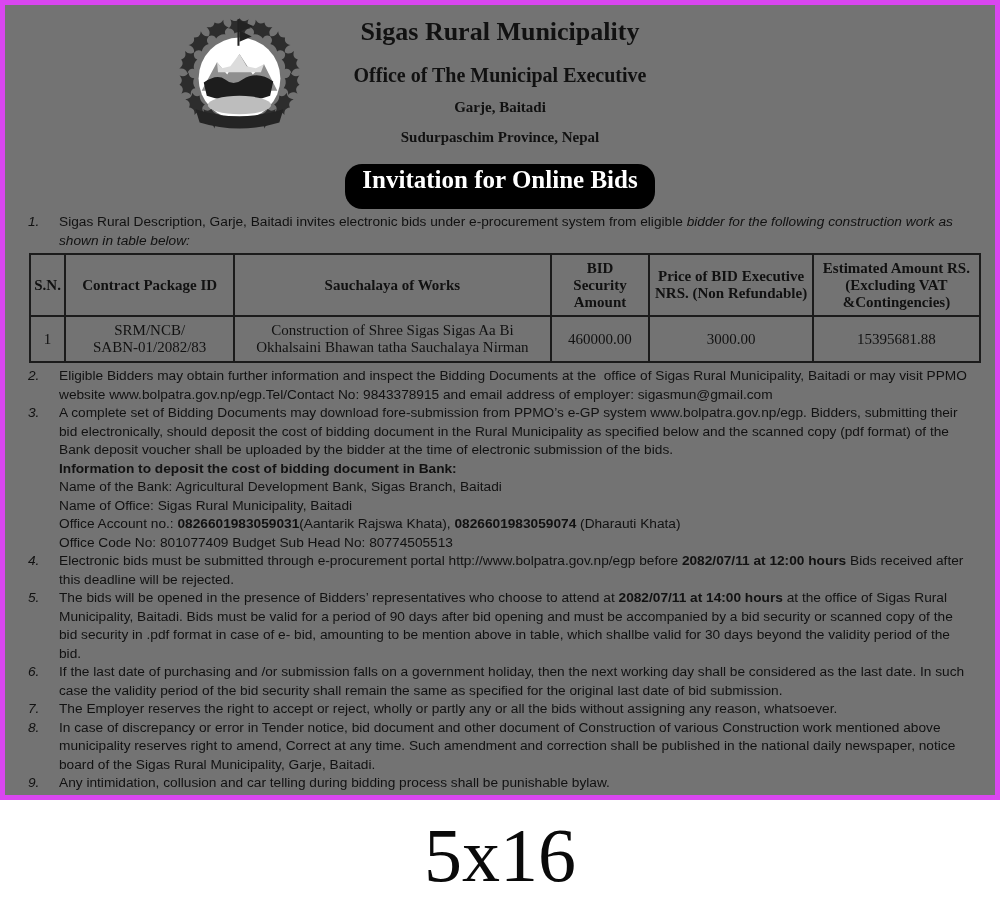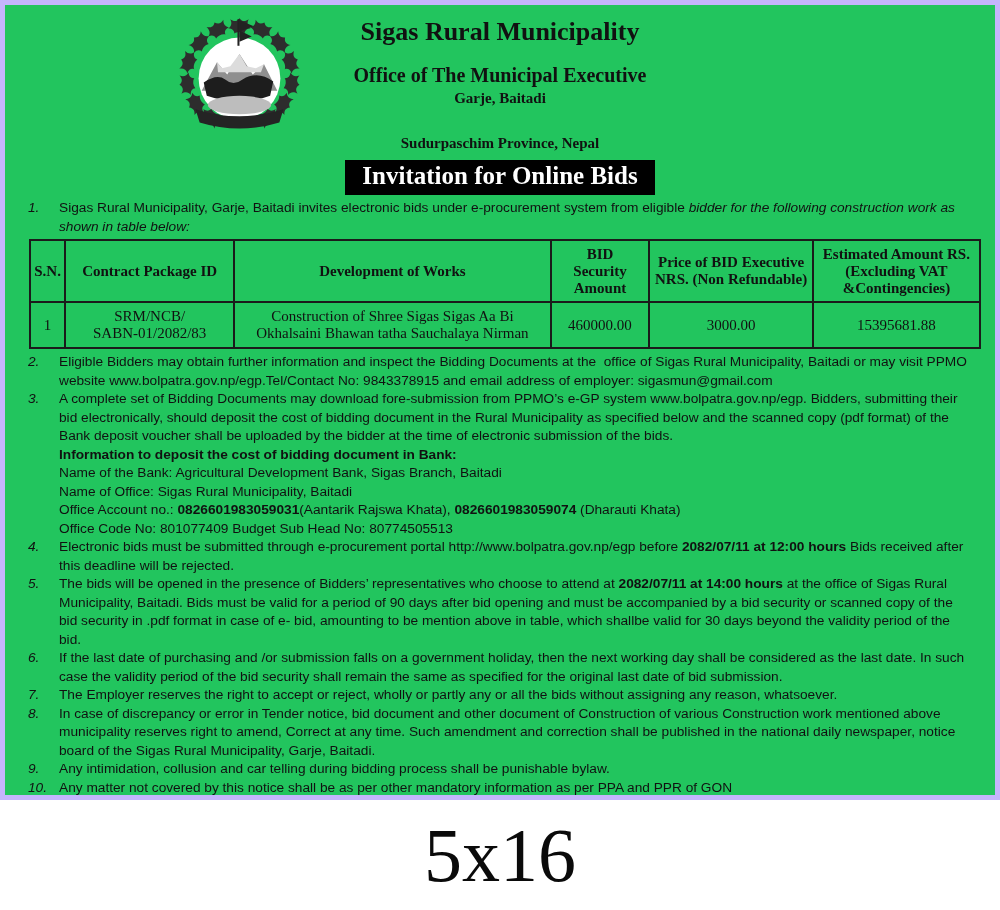--- a/index.html
+++ b/index.html
@@ -3,33 +3,33 @@
 <meta charset="utf-8">
 <style>
   html,body { margin:0; padding:0; }
   body {
     width:1000px; height:910px; position:relative;
     background:#ffffff; color:#111;
     font-family:"Liberation Sans", sans-serif;
   }
   .doc {
     position:absolute; left:0; top:0; width:1000px; height:800px;
-    box-sizing:border-box; border:5px solid #c4b5fd;
-    background:#22c55e; overflow:hidden;
+    box-sizing:border-box; border:5px solid #d946ef;
+    background:#737373; overflow:hidden;
   }
   .header { position:relative; text-align:center; }
   .logo { position:absolute; left:166px; top:10px; width:138px; height:128px; }
   .t-muni   { font-family:"Liberation Serif",serif; font-weight:bold; font-size:26px; line-height:1.05; padding-top:13px; }
   .t-office { font-family:"Liberation Serif",serif; font-weight:bold; font-size:20px; margin-top:19px; }
-  .t-loc    { font-family:"Liberation Serif",serif; font-weight:bold; font-size:15px; margin-top:3px; }
-  .t-prov   { font-family:"Liberation Serif",serif; font-weight:bold; font-size:15px; margin-top:28px; }
+  .t-loc    { font-family:"Liberation Serif",serif; font-weight:bold; font-size:15px; margin-top:12px; }
+  .t-prov   { font-family:"Liberation Serif",serif; font-weight:bold; font-size:15px; margin-top:13px; }
   .banner {
     display:inline-block; background:#000; color:#fff;
     font-family:"Liberation Serif",serif; font-weight:bold; font-size:25px;
-    padding:2px 17px 5px; margin-top:8px;
+    padding:2px 17px 15px; margin-top:18px;border-radius:17px;
   }
   .t-date { font-family:"Liberation Serif",serif; font-weight:bold; font-size:14px; margin-top:7px; }
 
   .notice { margin:4px 26px 0 20px; font-size:13.7px; line-height:18.5px; }
   .li { display:flex; }
   .num { flex:0 0 34px; font-style:italic; padding-left:3px; box-sizing:border-box; }
   .li-body { flex:1; white-space:pre-wrap; }
   .seg-normal { font-weight:400; font-style:normal; }
   .seg-bold { font-weight:700; }
   .seg-italic { font-style:italic; }
@@ -89,38 +89,38 @@
     <div class="t-muni">Sigas Rural Municipality</div>
     <div class="t-office">Office of The Municipal Executive</div>
     <div class="t-loc">Garje, Baitadi</div>
     <div class="t-prov">Sudurpaschim Province, Nepal</div>
     <div><span class="banner">Invitation for Online Bids</span></div>
   </div>
 
   <div class="notice">
       <div class="li">
         <span class="num">1.</span>
-        <div class="li-body"><span class="seg-normal">Sigas Rural Municipality, Garje, Baitadi invites electronic bids under e-procurement system from eligible </span><span class="seg-italic">bidder for the following construction work as shown in table below:</span></div>
+        <div class="li-body"><span class="seg-normal">Sigas Rural Description, Garje, Baitadi invites electronic bids under e-procurement system from eligible </span><span class="seg-italic">bidder for the following construction work as shown in table below:</span></div>
       </div>
     </div>
 
   <table class="bid">
     <colgroup>
       <col style="width:3.7%">
         <col style="width:17.8%">
         <col style="width:33.3%">
       <col style="width:10.4%">
         <col style="width:17.2%">
         <col style="width:17.6%">
     </colgroup>
     <thead>
       <tr>
         <th>S.N.</th>
         <th>Contract Package ID</th>
-        <th>Development of Works</th>
+        <th>Sauchalaya of Works</th>
         <th>BID
 Security
 Amount</th>
         <th>Price of BID Executive
 NRS. (Non Refundable)</th>
         <th>Estimated Amount RS.
 (Excluding VAT
 &amp;Contingencies)</th>
       </tr>
     </thead>

